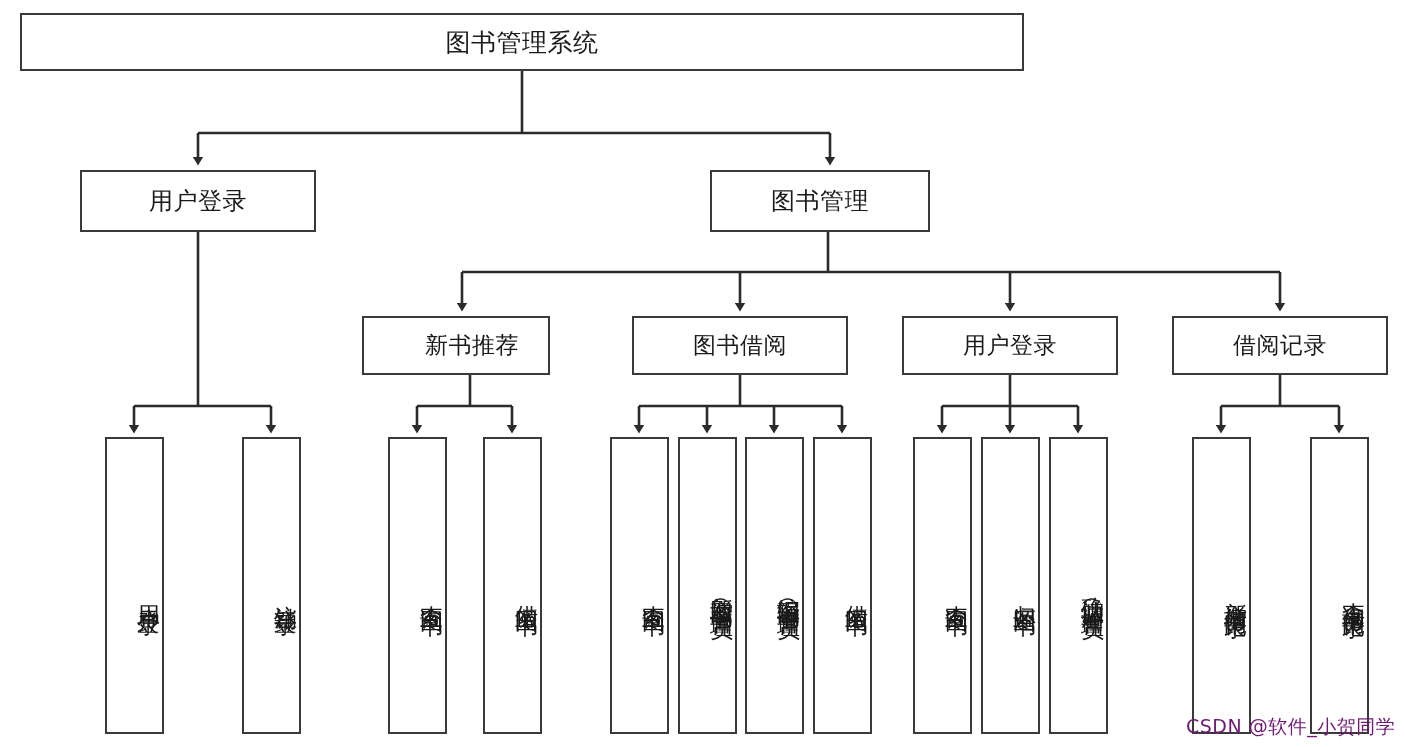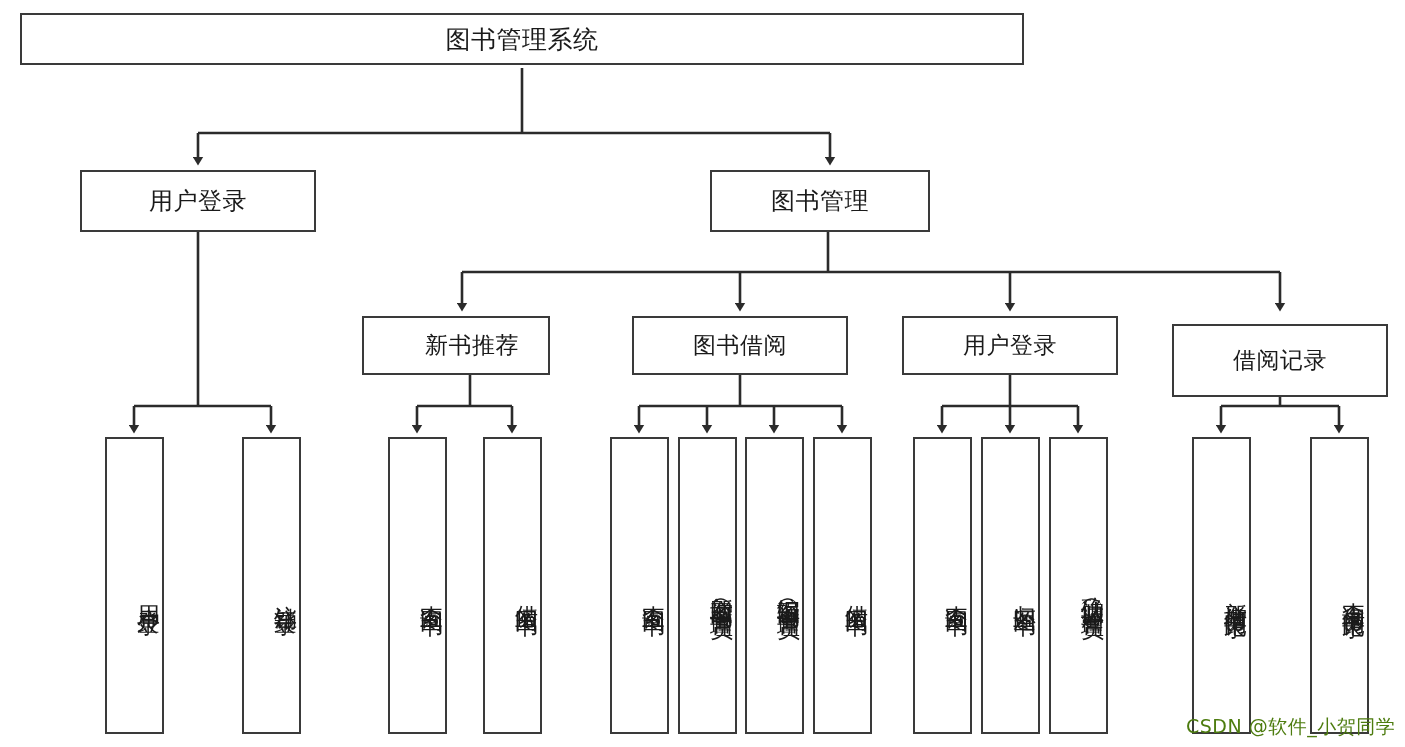--- a/index.html
+++ b/index.html
@@ -58,21 +58,21 @@
   .node.leaf .vtext {
     display: block;
     writing-mode: vertical-rl;
     text-orientation: upright;
   }
   .watermark {
     position: absolute;
     left: 1186px;
     top: 714px;
     font-size: 19px;
-    color: #4d7c0f;
+    color: #701a75;
     white-space: nowrap;
     letter-spacing: 0.5px;
     font-family: "DejaVu Sans", "Liberation Sans", sans-serif;
   }
 </style>
 </head>
 <body>
 
 <div id="canvas">
 
@@ -119,41 +119,41 @@
       <path d="M1010,406 L1010,426" marker-end="url(#arrow)"></path>
       <path d="M1078,406 L1078,426" marker-end="url(#arrow)"></path>
 
       <path d="M1280,375 L1280,406"></path>
       <path d="M1221,406 L1339,406"></path>
       <path d="M1221,406 L1221,426" marker-end="url(#arrow)"></path>
       <path d="M1339,406 L1339,426" marker-end="url(#arrow)"></path>
     </g>
   </svg>
 
-  <div class="node root" style="left:20px; top:13px; width:1004px; height:52px;">
+  <div class="node root" style="left:20px; top:13px; width:1004px; height:58px;">
     <span>图书管理系统</span>
   </div>
 
   <div class="node lvl1" style="left:80px; top:170px; width:236px; height:62px;">
     <span>用户登录</span>
   </div>
   <div class="node lvl1" style="left:710px; top:170px; width:220px; height:62px;">
     <span>图书管理</span>
   </div>
 
   <div class="node lvl2" style="left:362px; top:316px; width:188px; height:59px;padding-left:32px;">
     <span>新书推荐</span>
   </div>
   <div class="node lvl2" style="left:632px; top:316px; width:216px; height:59px;text-align:right;">
     <span>图书借阅</span>
   </div>
   <div class="node lvl2" style="left:902px; top:316px; width:216px; height:59px;">
     <span>用户登录</span>
   </div>
-  <div class="node lvl2" style="left:1172px; top:316px; width:216px; height:73px;margin-top:8px;">
+  <div class="node lvl2" style="left:1172px; top:316px; width:216px; height:59px;">
     <span>借阅记录</span>
   </div>
 
   <div class="node leaf" style="left:105px; top:437px; width:59px; height:297px;">
     <span class="vtext">用户登录</span>
   </div>
   <div class="node leaf" style="left:242px; top:437px; width:59px; height:297px;">
     <span class="vtext">注销登录</span>
   </div>
 

